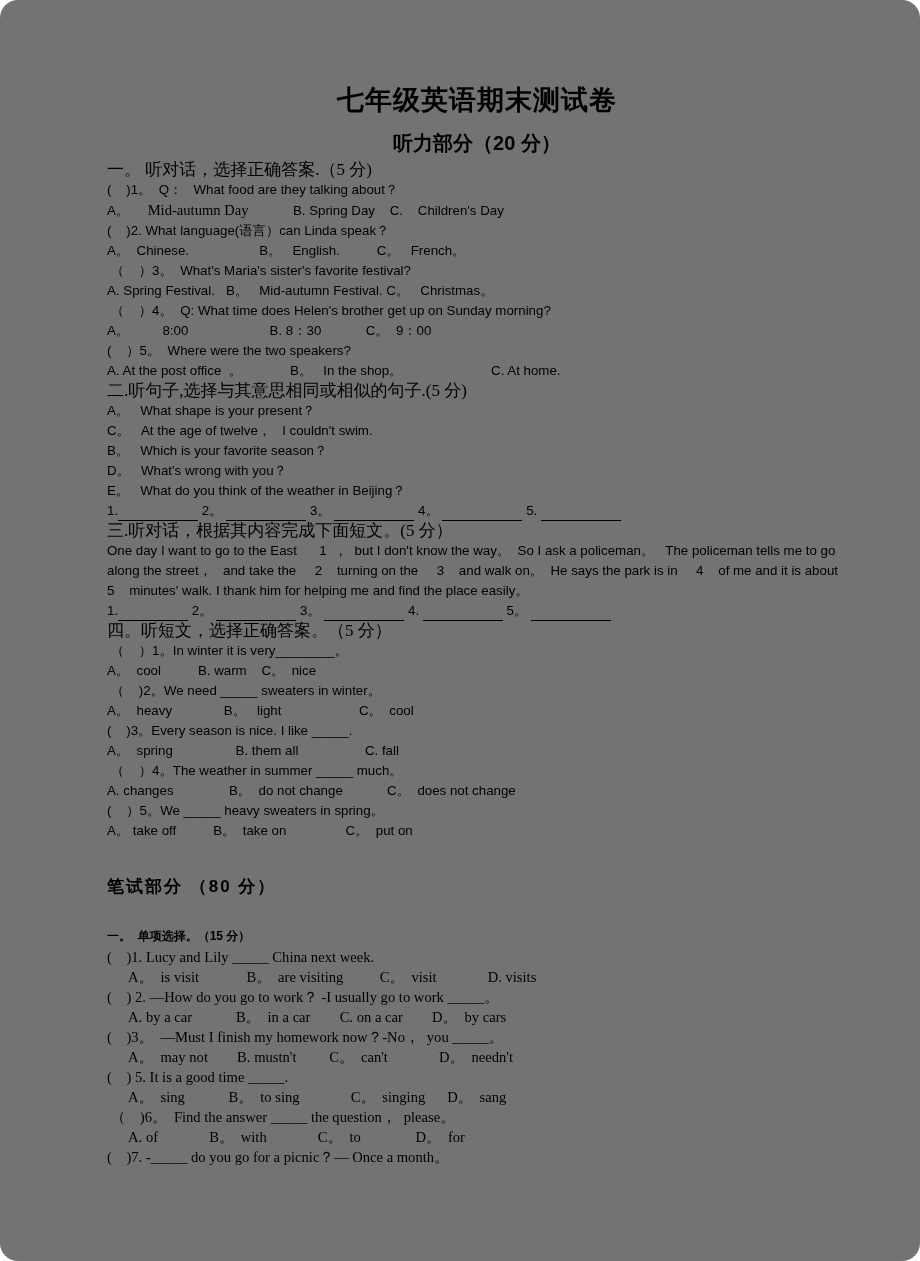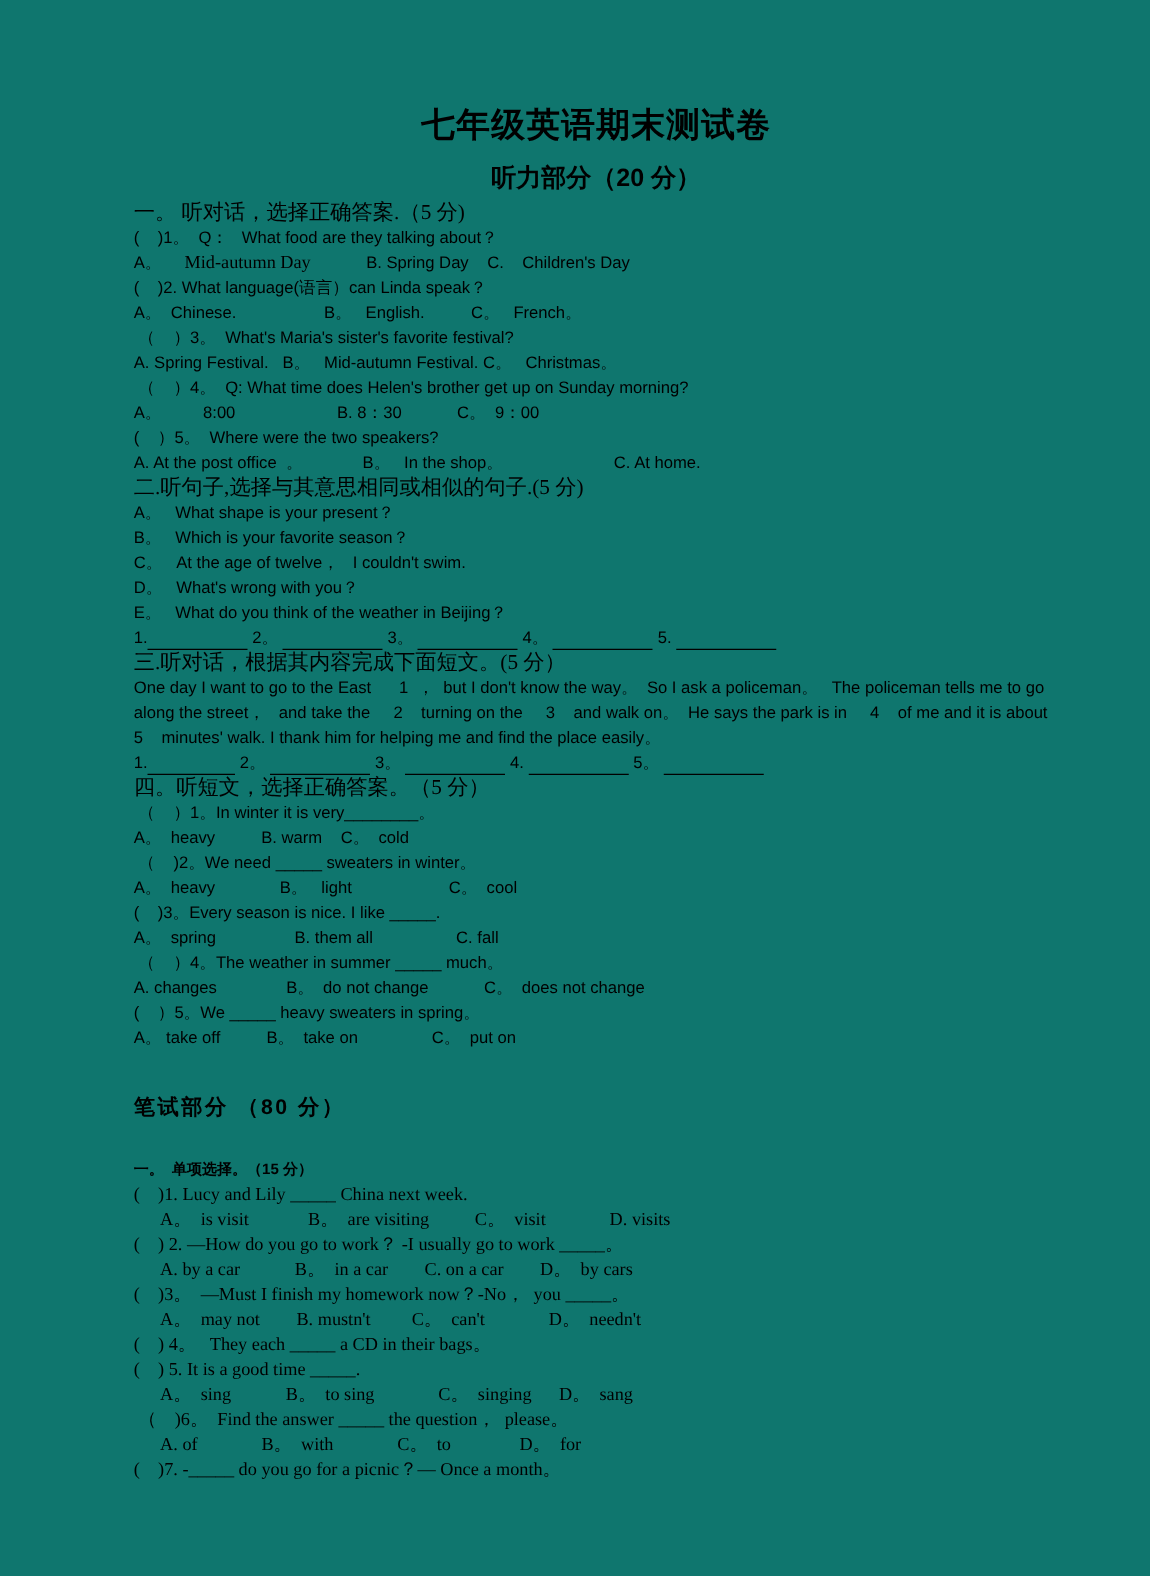--- a/index.html
+++ b/index.html
@@ -14,21 +14,22 @@
     position: relative;
     font-family: "Liberation Sans", sans-serif;
     color: #000000;
     overflow: hidden;
   }
   .page {
     position: absolute;
     left: 0; top: 0;
     width: 920px;
     height: 1261px;
-    background: #0f766e;
+    background: #737373;
+    border-radius: 18px;
   }
   .doc {
     position: absolute;
     left: 107px;
     top: 60px;
     width: 740px;
   }
 
   
   .main-title {
@@ -139,33 +140,33 @@
     <div class="ln">A。  Chinese.                   B。   English.          C。   French。</div>
     <div class="ln"> （    ）3。  What's Maria's sister's favorite festival?</div>
     <div class="ln">A. Spring Festival.   B。   Mid-autumn Festival. C。   Christmas。</div>
     <div class="ln"> （    ）4。  Q: What time does Helen's brother get up on Sunday morning?</div>
     <div class="ln">A。         8:00                      B. 8：30            C。  9：00</div>
     <div class="ln">(    ）5。  Where were the two speakers?</div>
     <div class="ln">A. At the post office  。             B。   In the shop。                        C. At home.</div>
 
     <div class="hdr-cn">二.听句子,选择与其意思相同或相似的句子.(5 分)</div>
     <div class="ln">A。   What shape is your present？</div>
+    <div class="ln">C。   At the age of twelve，   I couldn't swim.</div>
     <div class="ln">B。   Which is your favorite season？</div>
-    <div class="ln">C。   At the age of twelve，   I couldn't swim.</div>
     <div class="ln">D。   What's wrong with you？</div>
     <div class="ln">E。   What do you think of the weather in Beijing？</div>
     <div class="blank-row"><span>1.</span><span class="u u80"></span> <span>2。</span> <span class="u u80"></span> <span>3。</span> <span class="u u80"></span> <span>4。</span> <span class="u u80"></span> <span>5.</span> <span class="u u80"></span></div>
 
     <div class="hdr-cn">三.听对话，根据其内容完成下面短文。(5 分）</div>
     <div class="para">One day I want to go to the East      1  ，  but I don't know the way。  So I ask a policeman。   The policeman tells me to go along the street，   and take the     2    turning on the     3    and walk on。  He says the park is in     4    of me and it is about     5    minutes' walk. I thank him for helping me and find the place easily。</div>
     <div class="blank-row"><span>1.</span><span class="u u70"></span> <span>2。</span> <span class="u u80"></span> <span>3。</span> <span class="u u80"></span> <span>4.</span> <span class="u u80"></span> <span>5。</span> <span class="u u80"></span></div>
 
     <div class="hdr-cn">四。听短文，选择正确答案。（5 分）</div>
     <div class="ln"> （    ）1。In winter it is very________。</div>
-    <div class="ln">A。  heavy          B. warm    C。  cold</div>
+    <div class="ln">A。  cool          B. warm    C。  nice</div>
     <div class="ln"> （    )2。We need _____ sweaters in winter。</div>
     <div class="ln">A。  heavy              B。   light                     C。  cool</div>
     <div class="ln">(    )3。Every season is nice. I like _____.</div>
     <div class="ln">A。  spring                 B. them all                  C. fall</div>
     <div class="ln"> （    ）4。The weather in summer _____ much。</div>
     <div class="ln">A. changes               B。  do not change            C。  does not change</div>
     <div class="ln">(    ）5。We _____ heavy sweaters in spring。</div>
     <div class="ln">A。 take off          B。  take on                C。  put on</div>
 
     <div class="gap-xl"></div>
@@ -175,21 +176,20 @@
     <div class="gap-lg"></div>
 
     <div class="hdr-cn-b">一。  单项选择。（15 分）</div>
 
     <div class="ln-serif">(    )1. Lucy and Lily _____ China next week.</div>
     <div class="ln-serif">      A。  is visit             B。  are visiting          C。  visit              D. visits</div>
     <div class="ln-serif">(    ) 2. —How do you go to work？ -I usually go to work _____。</div>
     <div class="ln-serif">      A. by a car            B。  in a car        C. on a car        D。  by cars</div>
     <div class="ln-serif">(    )3。  —Must I finish my homework now？-No，  you _____。</div>
     <div class="ln-serif">      A。  may not        B. mustn't         C。  can't              D。  needn't</div>
-    <div class="ln-serif">(    ) 4。   They each _____ a CD in their bags。</div>
     <div class="ln-serif">(    ) 5. It is a good time _____.</div>
     <div class="ln-serif">      A。  sing            B。  to sing              C。  singing      D。  sang</div>
     <div class="ln-serif"> （    )6。  Find the answer _____ the question，  please。</div>
     <div class="ln-serif">      A. of              B。  with              C。  to               D。  for</div>
     <div class="ln-serif">(    )7. -_____ do you go for a picnic？— Once a month。</div>
 
   </div>
 </div>
 
 </body></html>

